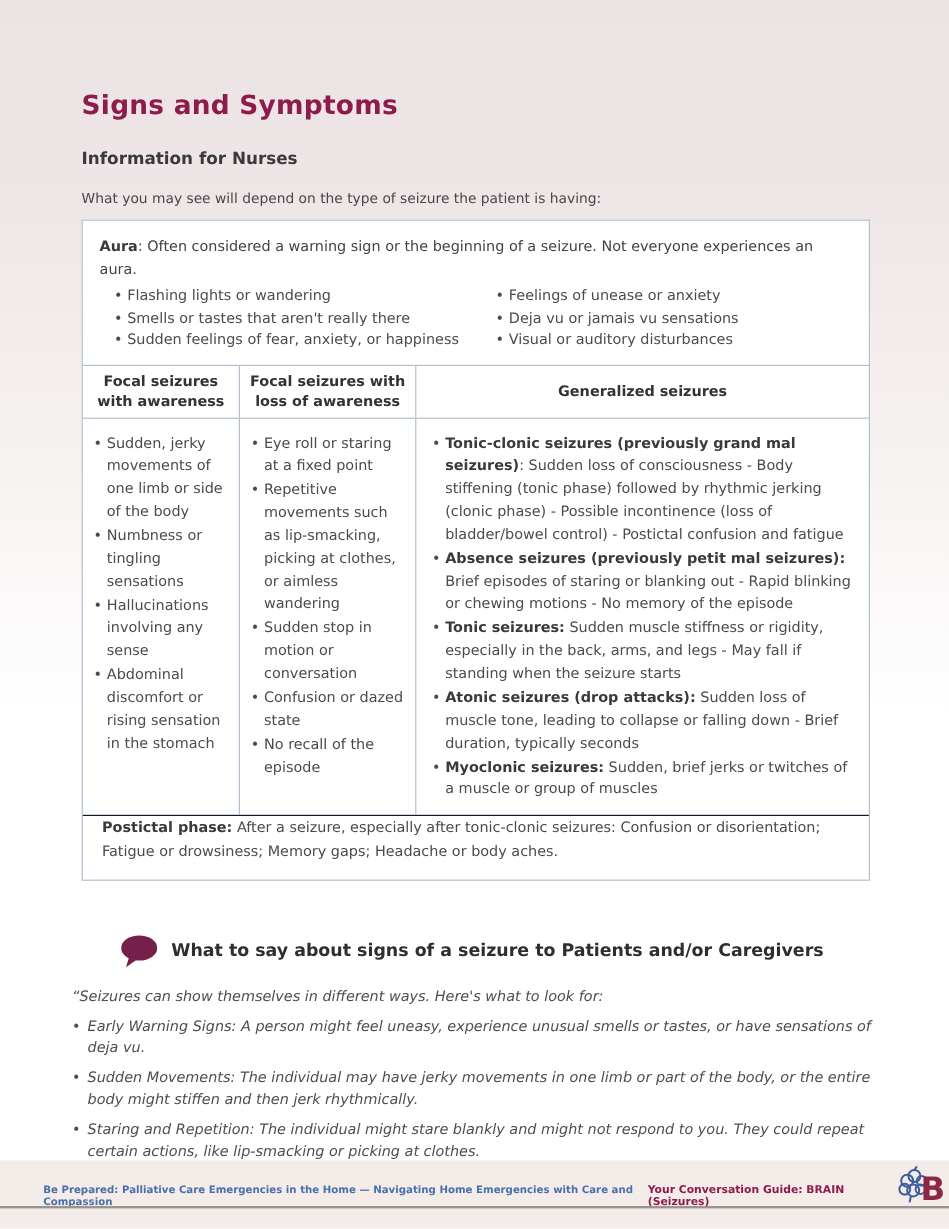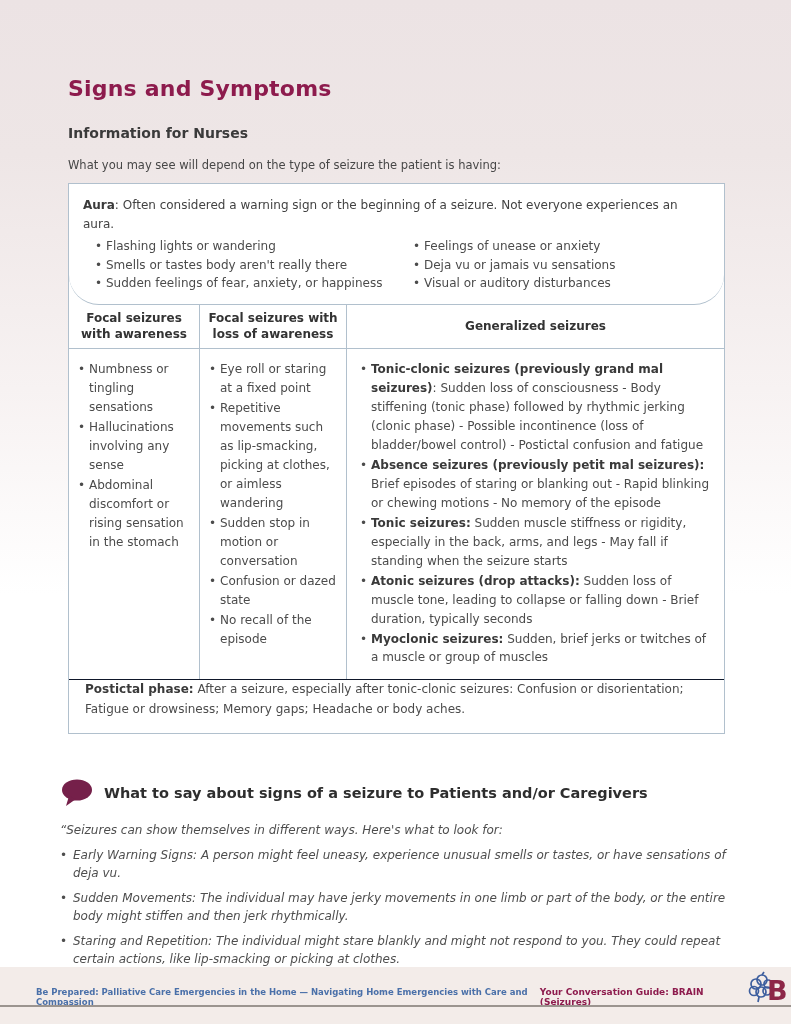--- a/index.html
+++ b/index.html
@@ -10,21 +10,21 @@
     background: linear-gradient(180deg, #ece3e4 0%, #eee6e6 15%, #f7f2f2 38%, #ffffff 58%, #ffffff 100%);
   }
   .content { position: absolute; left: 68px; top: 76px; width: 657px; }
 
   .title { font-size: 22px; font-weight: bold; color: #8d1b4d; letter-spacing: .2px; margin-bottom: 24px; }
   .subtitle { font-size: 14px; font-weight: bold; color: #3a3a3a; margin-bottom: 17px; }
   .intro { font-size: 11.5px; color: #474747; margin-bottom: 11px; }
 
   .seizure-table { border: 1px solid #b1c0cd; background: #ffffff; color: #4b4b4b; }
 
-  .aura-row { padding: 12px 14px 11px 14px; border-bottom: 1px solid #b1c0cd; font-size: 12px; line-height: 1.55; border-radius: 30px; }
+  .aura-row { padding: 12px 14px 11px 14px; border-bottom: 1px solid #b1c0cd; font-size: 12px; line-height: 1.55; }
   .aura-lead { color: #424242; margin-bottom: 4px; }
   .b { font-weight: bold; color: #3a3a3a; }
   .aura-cols { display: flex; }
   .aura-col-left { width: 330px; padding-left: 12px; }
   .aura-col-right { flex: 1; }
 
   ul.bul { list-style: none; }
   .bul li { position: relative; padding-left: 11px; }
   .bul li::before { content: "•"; position: absolute; left: 0; top: 0; }
 
@@ -36,21 +36,21 @@
 
   .grid-body { display: flex; font-size: 12px; line-height: 1.58; min-height: 306px; }
   .gc { padding: 11px 6px 11px 9px; }
   .gc1 { width: 131px; border-right: 1px solid #b1c0cd; }
   .gc2 { width: 147px; border-right: 1px solid #b1c0cd; }
   .gc3 { flex: 1; padding: 11px 12px 11px 13px; }
   .gc .bul li { margin-bottom: 1px; }
 
   .postictal { border-top: 1px solid #0f172a; padding: 0 16px 14px 16px; font-size: 12px; line-height: 1.6; color: #4b4b4b; }
 
-  .say-head { display: flex; align-items: center; gap: 11px; margin: 44px 0 13px -8px; }
+  .say-head { display: flex; align-items: center; gap: 11px; margin: 44px 0 13px -8px; justify-content: center; }
   .say-title { font-size: 14.5px; font-weight: bold; color: #2e2e2e; }
   .bubble { width: 33px; height: 30px; flex: 0 0 auto; }
 
   .quote { font-style: italic; color: #4e4e4e; font-size: 12px; line-height: 1.5; width: 690px; margin-left: -8px; }
   .quote .qintro { margin-bottom: 7px; }
   .quote .bul li { margin-bottom: 7px; padding-left: 13px; }
 
   .footer { position: absolute; left: 0; bottom: 0; width: 791px; height: 57px; background: #f3ecE9; }
   .footer::after { content: ""; position: absolute; left: 0; right: 0; bottom: 17px; border-top: 2px solid #9b948f; }
   .footer-inner { display: flex; justify-content: space-between; align-items: center; padding: 22px 52px 0 36px; height: 38px; }
@@ -70,40 +70,41 @@
 
     <div class="seizure-table">
 
       <div class="aura-row">
         <div class="aura-lead">
           <span class="b">Aura</span><span>: Often considered a warning sign or the beginning of a seizure. Not everyone experiences an aura.</span>
         </div>
         <div class="aura-cols">
           <ul class="bul aura-col-left">
             <li>Flashing lights or wandering</li>
-            <li>Smells or tastes body aren't really there</li>
+            <li>Smells or tastes that aren't really there</li>
             <li>Sudden feelings of fear, anxiety, or happiness</li>
           </ul>
           <ul class="bul aura-col-right">
             <li>Feelings of unease or anxiety</li>
             <li>Deja vu or jamais vu sensations</li>
             <li>Visual or auditory disturbances</li>
           </ul>
         </div>
       </div>
 
       <div class="grid-head">
         <div class="gh gh1">Focal seizures with awareness</div>
         <div class="gh gh2">Focal seizures with loss of awareness</div>
         <div class="gh gh3">Generalized seizures</div>
       </div>
 
       <div class="grid-body">
         <div class="gc gc1">
           <ul class="bul">
+            <li>Sudden, jerky movements of one limb or side of the body</li>
             <li>Numbness or tingling sensations</li>
             <li>Hallucinations involving any sense</li>
             <li>Abdominal discomfort or rising sensation in the stomach</li>
           </ul>
         </div>
         <div class="gc gc2">
           <ul class="bul">
             <li>Eye roll or staring at a fixed point</li>
             <li>Repetitive movements such as lip-smacking, picking at clothes, or aimless wandering</li>
             <li>Sudden stop in motion or conversation</li>

